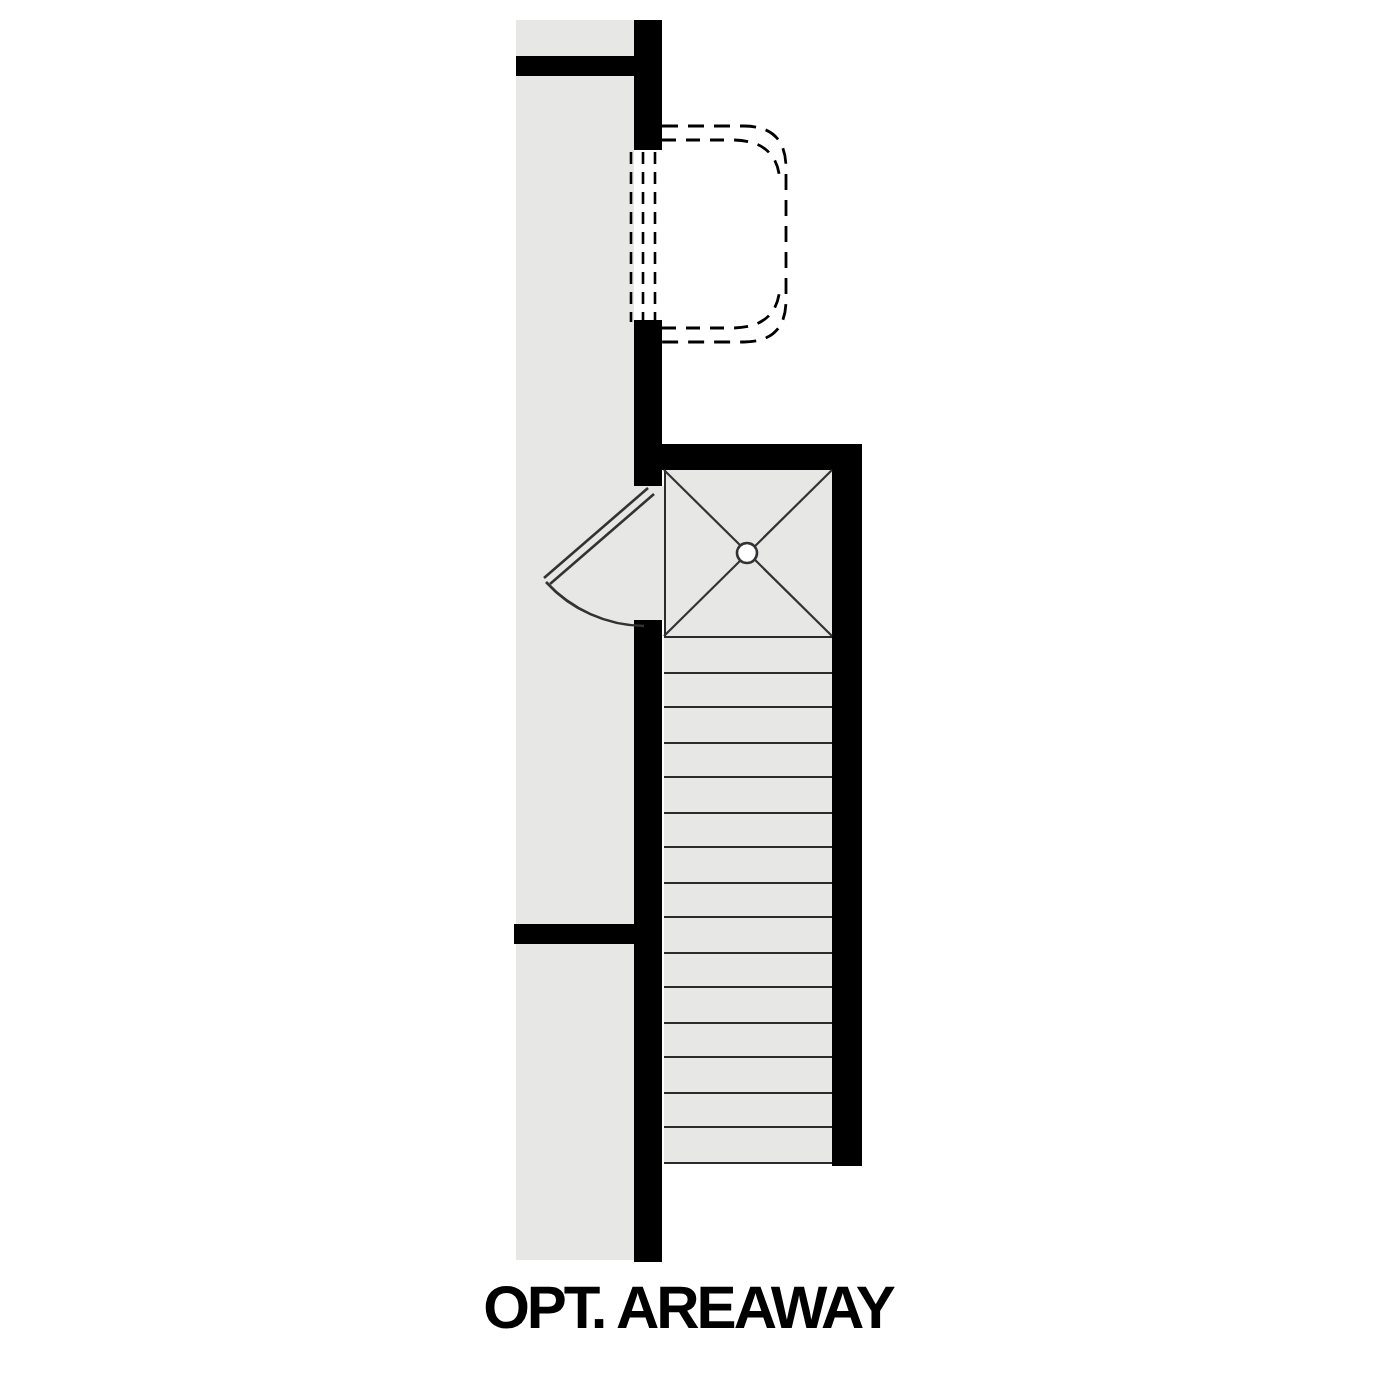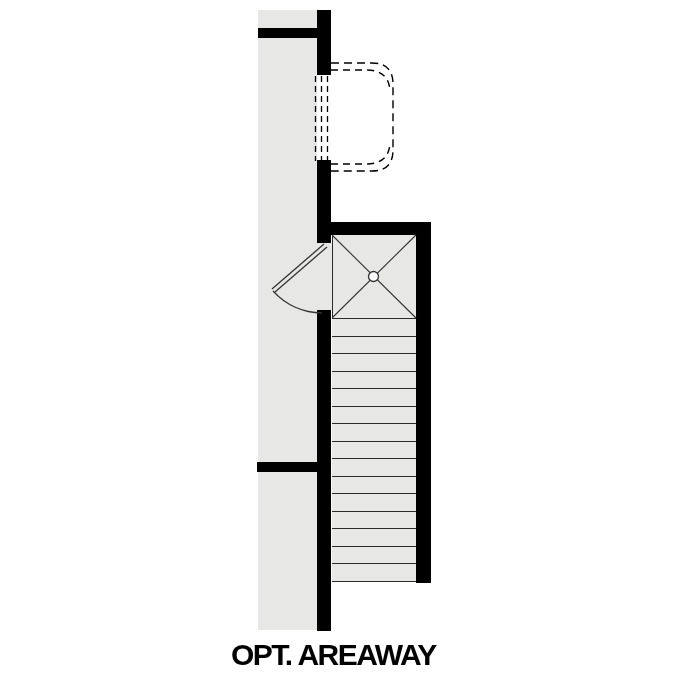--- a/index.html
+++ b/index.html
@@ -59,20 +59,21 @@
     border-top:1px solid var(--line);
   }
   #stair-treads .tread:first-child{border-top:none;}
 
   
   #overlay-svg{left:0;top:0;width:687px;height:687px;pointer-events:none;}
 
   
   #plan-title{
     left:231px;top:638px;width:226px;
+    text-align:center;
     font-size:30px;
     font-weight:bold;
     letter-spacing:-1.5px;
     color:#000;
     white-space:nowrap;
   }
 </style>
 </head>
 <body>
 

